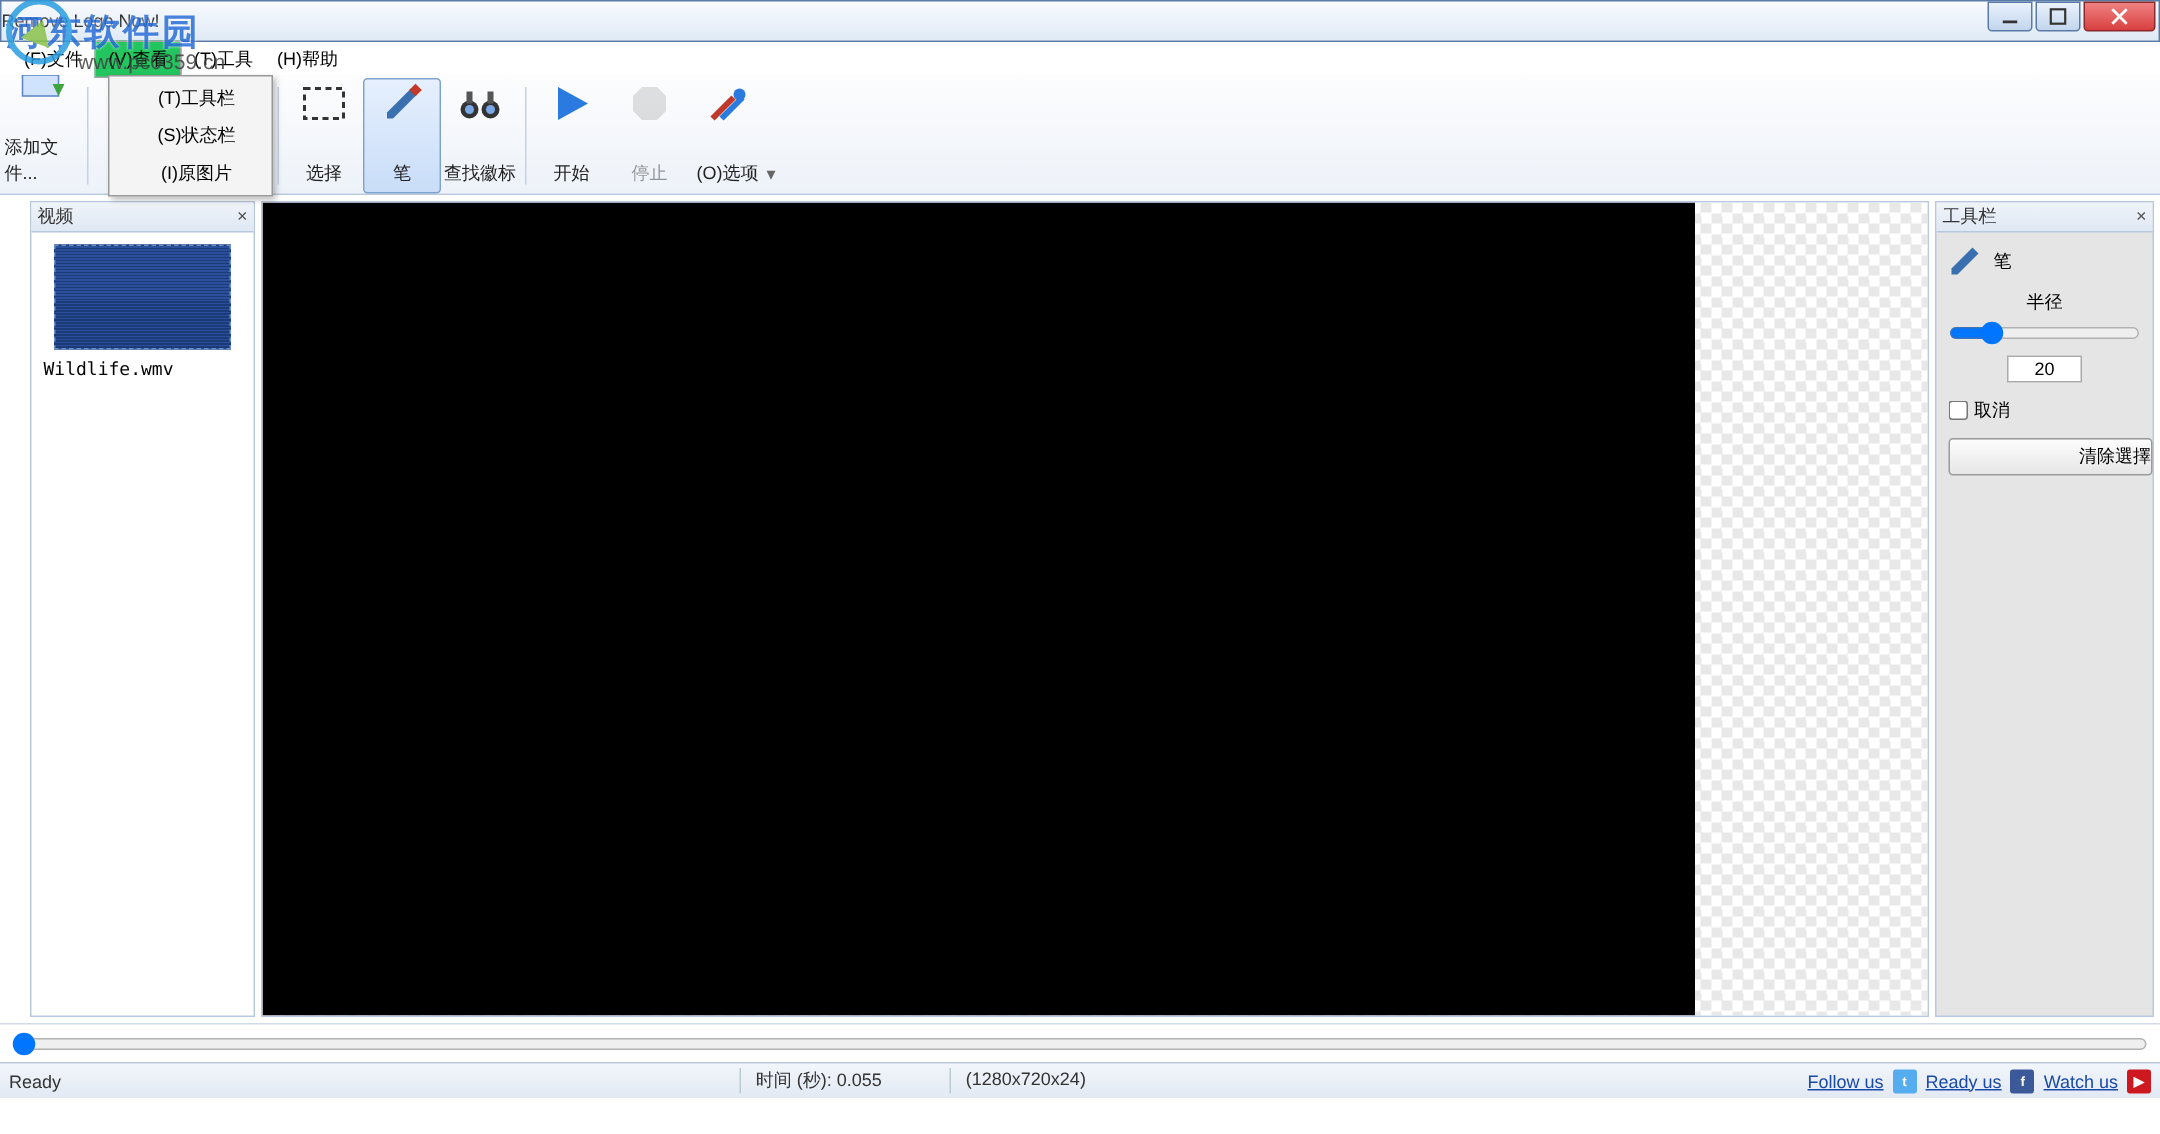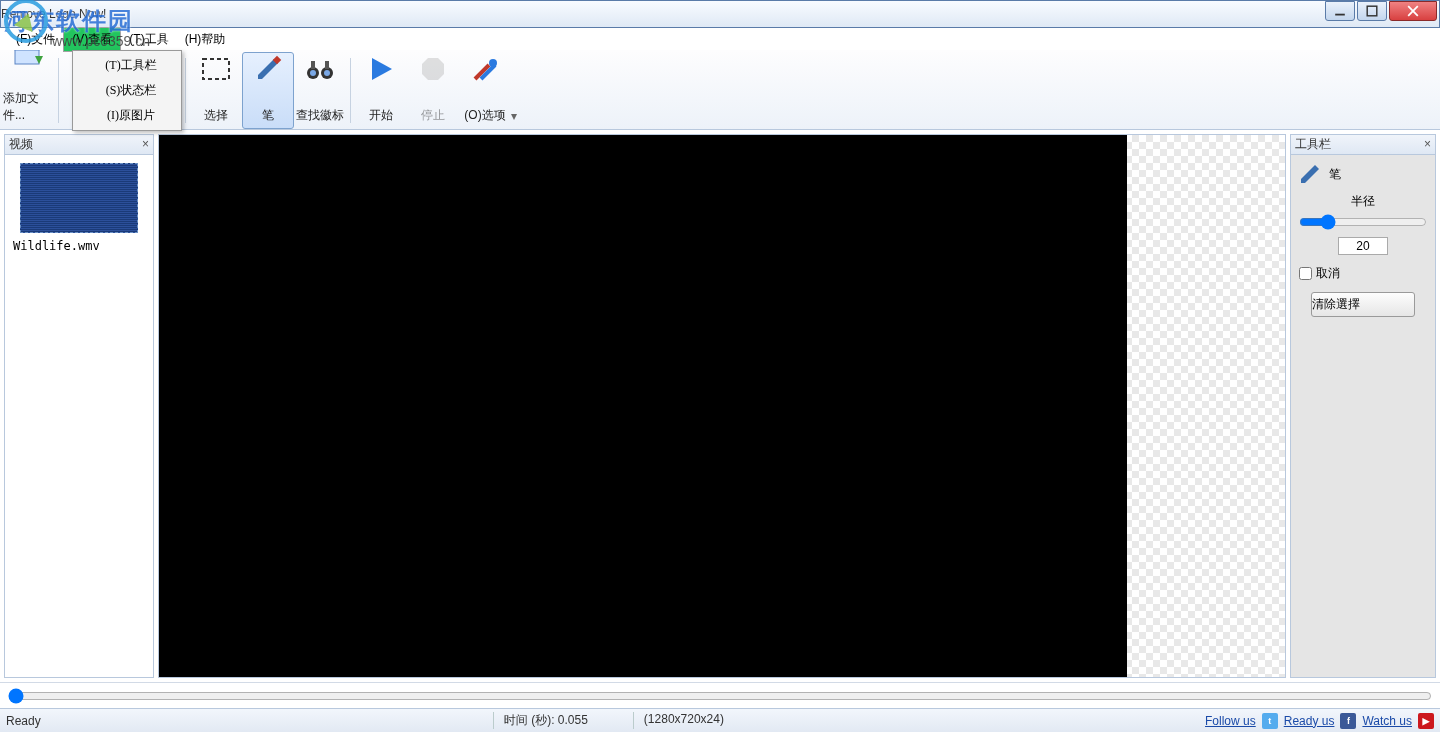--- a/index.html
+++ b/index.html
@@ -13,33 +13,33 @@
 .win-btn.close { width: 48px; background: linear-gradient(to bottom,#f08282,#d84040); border-color:#8a2a2a; }
 .win-btn svg { width: 12px; height: 12px; }
 
 
 .menubar { height: 22px; background: #fff; display: flex; align-items: center; padding-left: 8px; gap: 0; position: relative; text-align: center; }
 .menu-item { padding: 3px 8px; cursor: default; }
 .menu-item.open { background: #22c55e; border:1px solid #a3a3a3; }
 
 
 .dropdown { position: absolute; top: 22px; left: 72px; background: #f4f4f4; border: 1px solid #999; box-shadow: 2px 2px 4px rgba(0,0,0,.25); z-index: 100; min-width: 110px; padding:2px; }
-.dropdown .dd-item { padding: 4px 18px 4px 26px; cursor: default; white-space: nowrap; font-family: Liberation Serif, serif; }
+.dropdown .dd-item { padding: 4px 18px 4px 26px; cursor: default; white-space: nowrap; }
 
 
 .toolbar { height: 80px; background: linear-gradient(to bottom,#fdfdfe,#edf2f9); border-bottom: 1px solid #b8c8dd; display: flex; align-items:stretch; padding: 2px 2px 0 2px; }
 .tool-btn { width: 52px; display:flex; flex-direction:column; align-items:center; justify-content:flex-end; padding-bottom:4px; gap:22px; cursor:pointer; border:1px solid transparent; border-radius:3px; }
 .tool-btn.selected { background: linear-gradient(to bottom,#e6f0fe,#c9ddf8); border-color:#7da2ce; }
 .tool-btn.disabled { opacity: .45; }
 .tool-btn .label { font-size: 12px; color:#222; }
 .tool-sep { width: 1px; background: #c6d2e1; margin: 6px 4px; }
 .tool-icon { width: 32px; height: 32px; display:flex; align-items:center; justify-content:center; }
 
 
-.workspace { display:flex; height: 552px; }
+.workspace { display:flex; height: 552px; padding-left: 16px; }
 .left-panel { width: 150px; border:1px solid #b8c8dd; margin:4px 0 4px 4px; background:#fff; display:flex; flex-direction:column; }
 .panel-head { height:20px; background: linear-gradient(to bottom,#f0f4fa,#dfe8f4); border-bottom:1px solid #b8c8dd; display:flex; align-items:center; padding:0 4px; font-size:12px; color:#333; position:relative; }
 .panel-head .x { position:absolute; right:4px; top:2px; cursor:pointer; font-size:12px; color:#555; }
 .thumb-area { flex:1; padding:8px; text-align:left; }
 .thumb { width:118px; height:70px; border:1px dashed #6a90c4; background:
   repeating-linear-gradient(0deg,#1a3a78 0 1px,#2b4f9a 1px 2px),
   repeating-linear-gradient(90deg,#1a3a78 0 1px,#2b4f9a 1px 2px);
   margin:0 auto 6px; }
 .thumb-name { font-family: "SimSun", monospace; font-size:12px; }
 
@@ -48,21 +48,21 @@
   repeating-conic-gradient(#e8e8e8 0 25%, #fff 0 50%) 0 0/14px 14px; }
 .video-frame { position:absolute; left:0; top:0; height:100%; width: 86%; background:#000; }
 
 .right-panel { width: 146px; border:1px solid #b8c8dd; margin:4px 4px 4px 0; background:#e5e5e5; display:flex; flex-direction:column; }
 .tool-section { padding:8px 8px; }
 .pen-row { display:flex; align-items:center; gap:8px; margin-bottom:8px; }
 .radius-label { text-align:center; margin:4px 0; }
 .slider { width:100%; }
 .radius-val { width:50px; margin:4px auto; display:block; text-align:center; border:1px solid #aaa; background:#fff; height:18px; }
 .chk-row { display:flex; align-items:center; gap:4px; margin:10px 0; }
-.clear-btn { display:block; width:104px; margin:4px auto; padding:3px 0; background:linear-gradient(to bottom,#fdfdfd,#e6e6e6); border:1px solid #9a9a9a; border-radius:3px; cursor:pointer; text-align:left; }
+.clear-btn { display:block; width:136px; margin:4px auto; padding:3px 0; background:linear-gradient(to bottom,#fdfdfd,#e6e6e6); border:1px solid #9a9a9a; border-radius:3px; cursor:pointer; text-align:right; }
 
 
 .seek-row { height: 26px; border-top:1px solid #d2dae6; display:flex; align-items:center; padding:0 8px; }
 .seek-track { flex:1; }
 
 
 .statusbar { height: 24px; background: linear-gradient(to bottom,#f2f6fc,#e2e9f3); border-top:1px solid #b8c8dd; display:flex; align-items:center; justify-content:space-between; padding:0 6px; font-size:12px; color:#333; }
 .status-left { }
 .status-mid { display:flex; gap:20px; }
 .status-mid span { border-left:1px solid #bcc; padding-left:10px; min-width:120px; }

